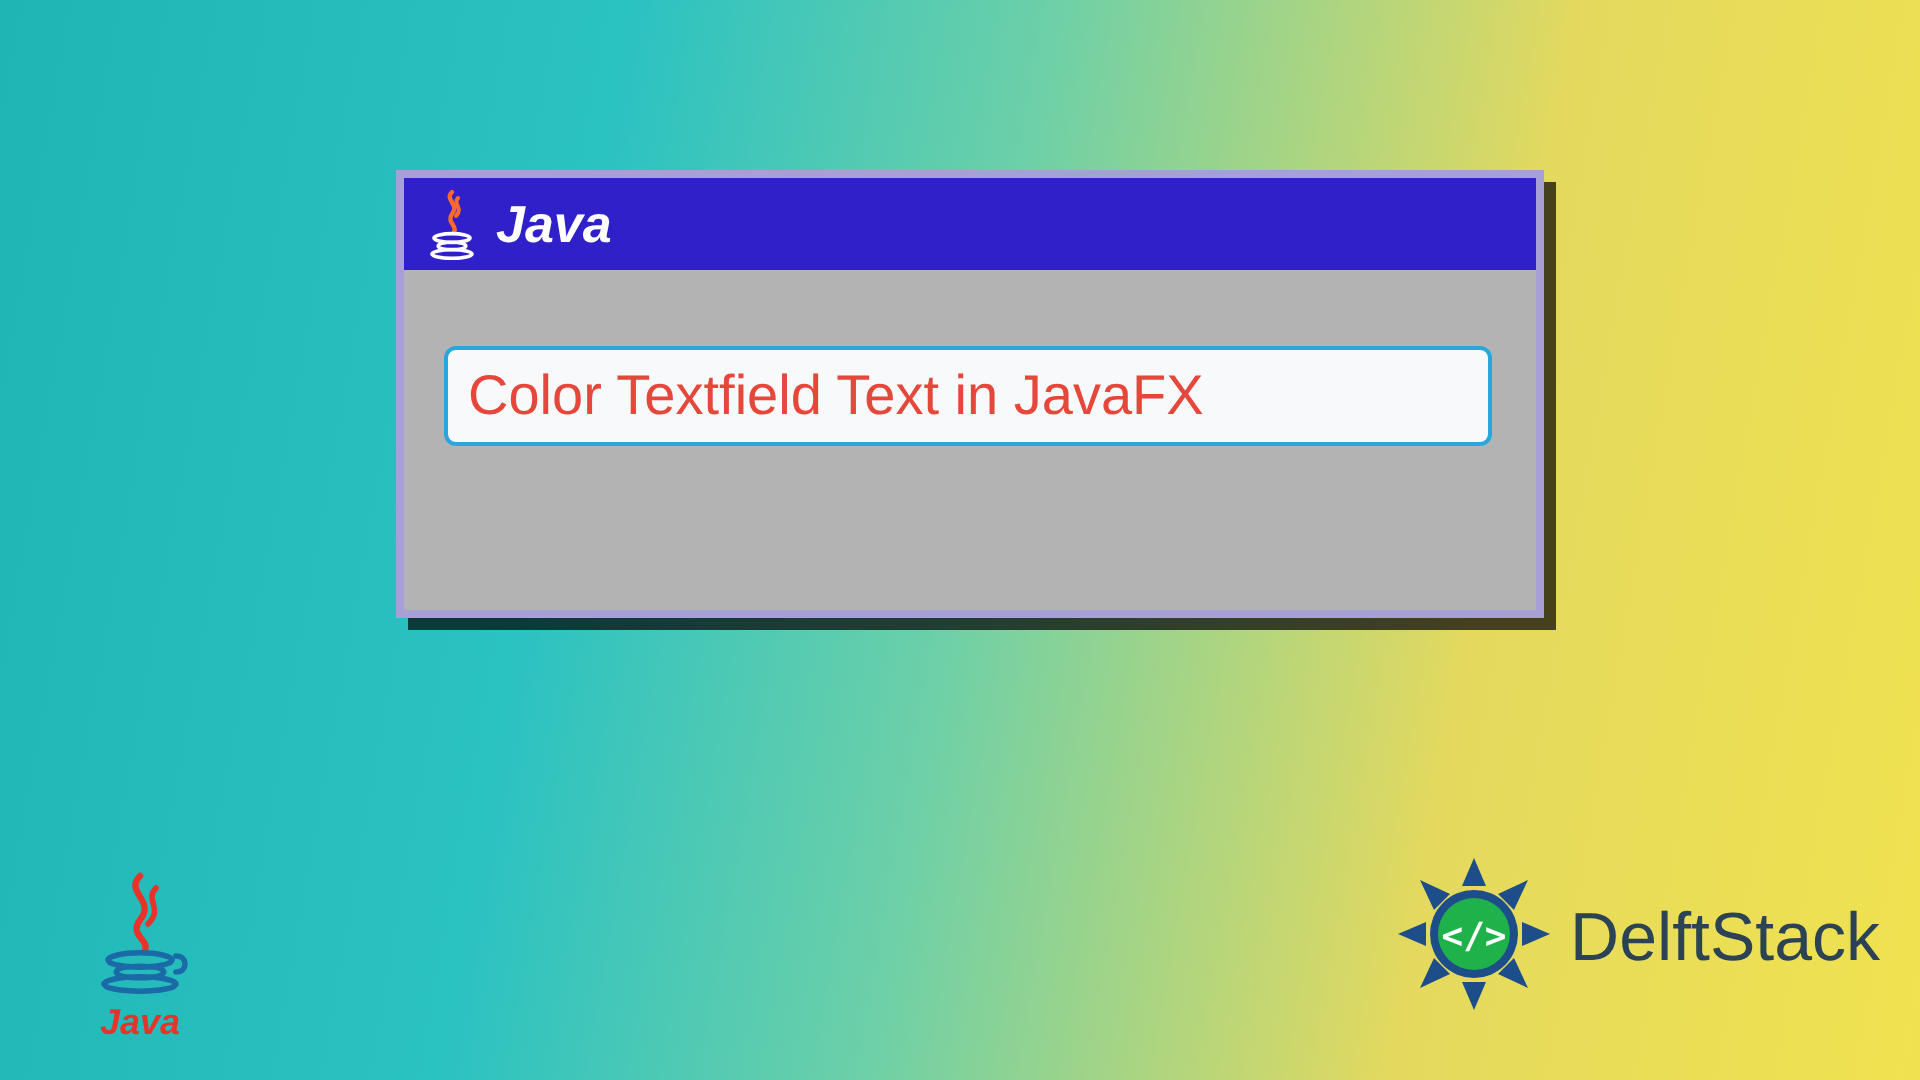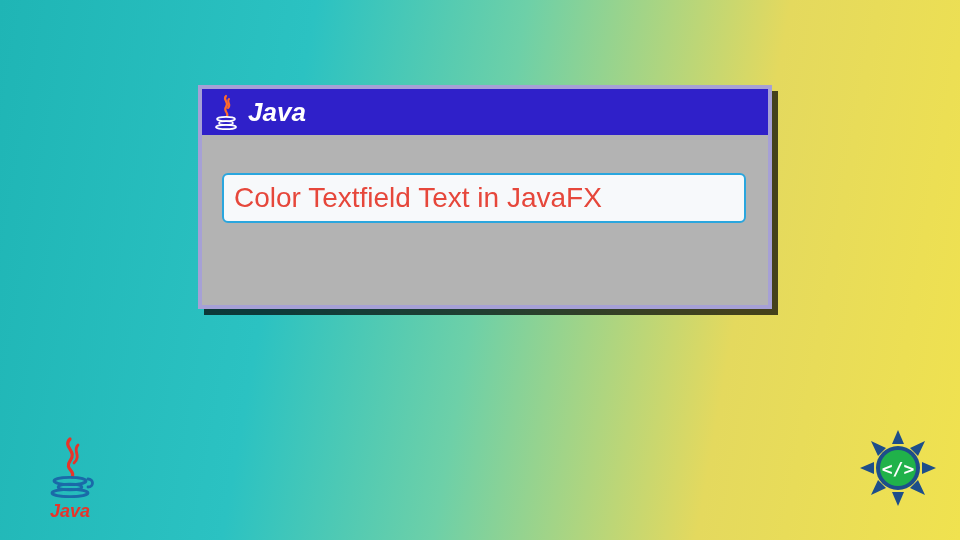--- a/index.html
+++ b/index.html
@@ -136,13 +136,14 @@
           <path d="M-27,27 L-20,12 L-12,20 Z"></path>
           <path d="M-27,-27 L-12,-20 L-20,-12 Z"></path>
           <path d="M27,27 L12,20 L20,12 Z"></path>
         </g>
         <circle r="22" fill="#1d4e8a"></circle>
         <circle r="18" fill="#20b24a"></circle>
         <text x="0" y="7" text-anchor="middle" font-size="18" font-family="monospace" font-weight="bold" fill="#fff">&lt;/&gt;</text>
       </g>
     </svg>
   </span>
+  <span class="delft-text">DelftStack</span>
 </div>
 
 </body></html>

